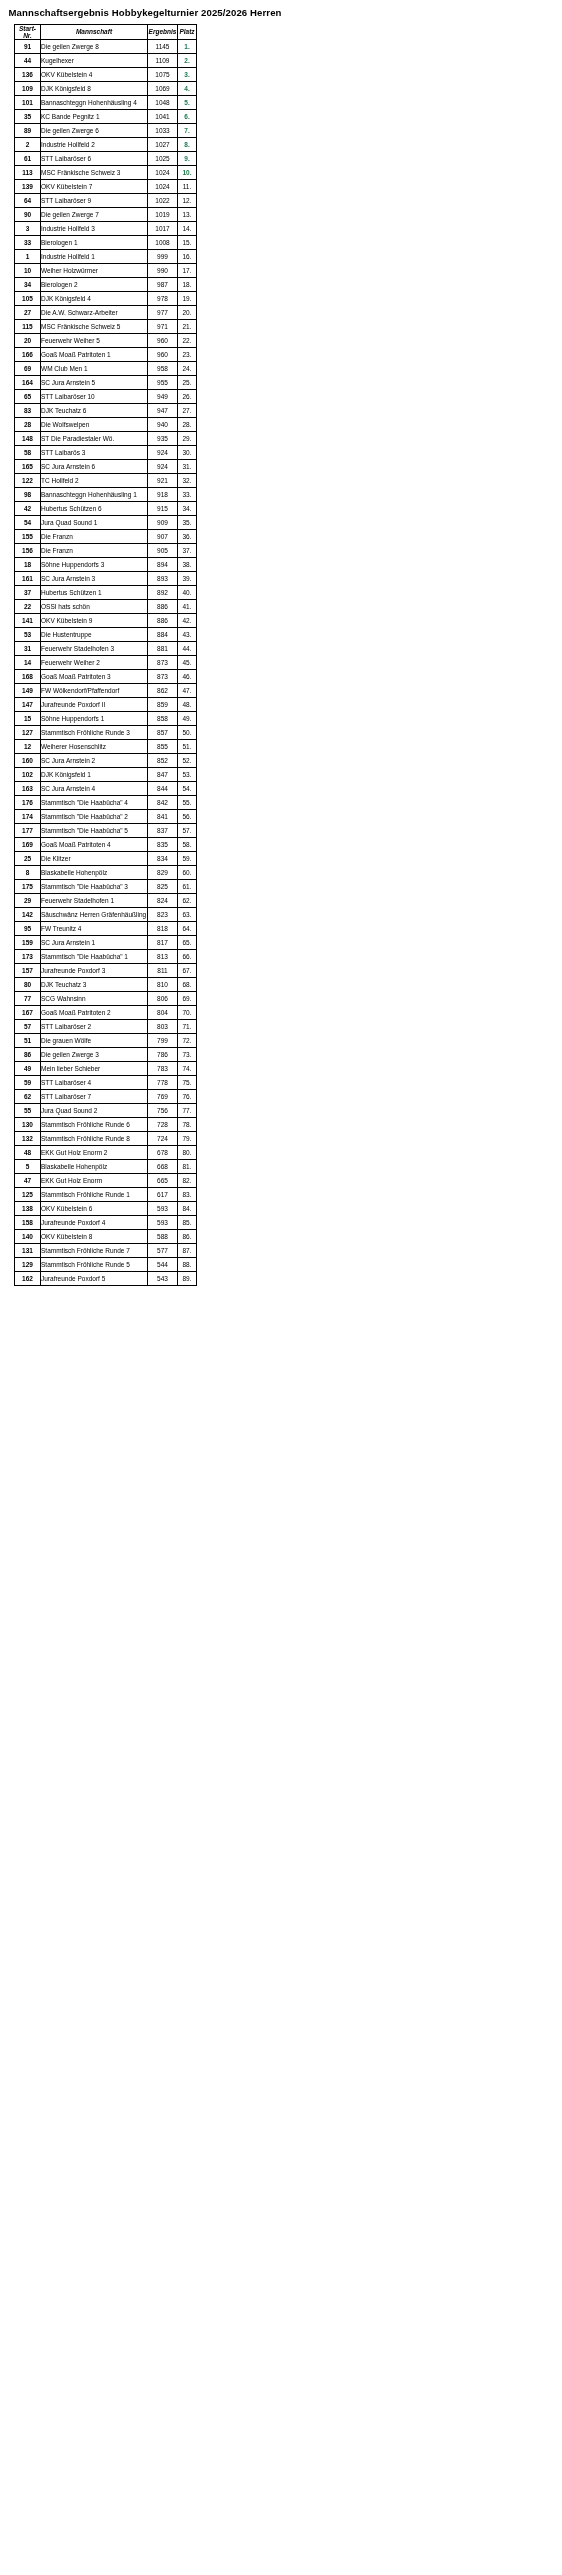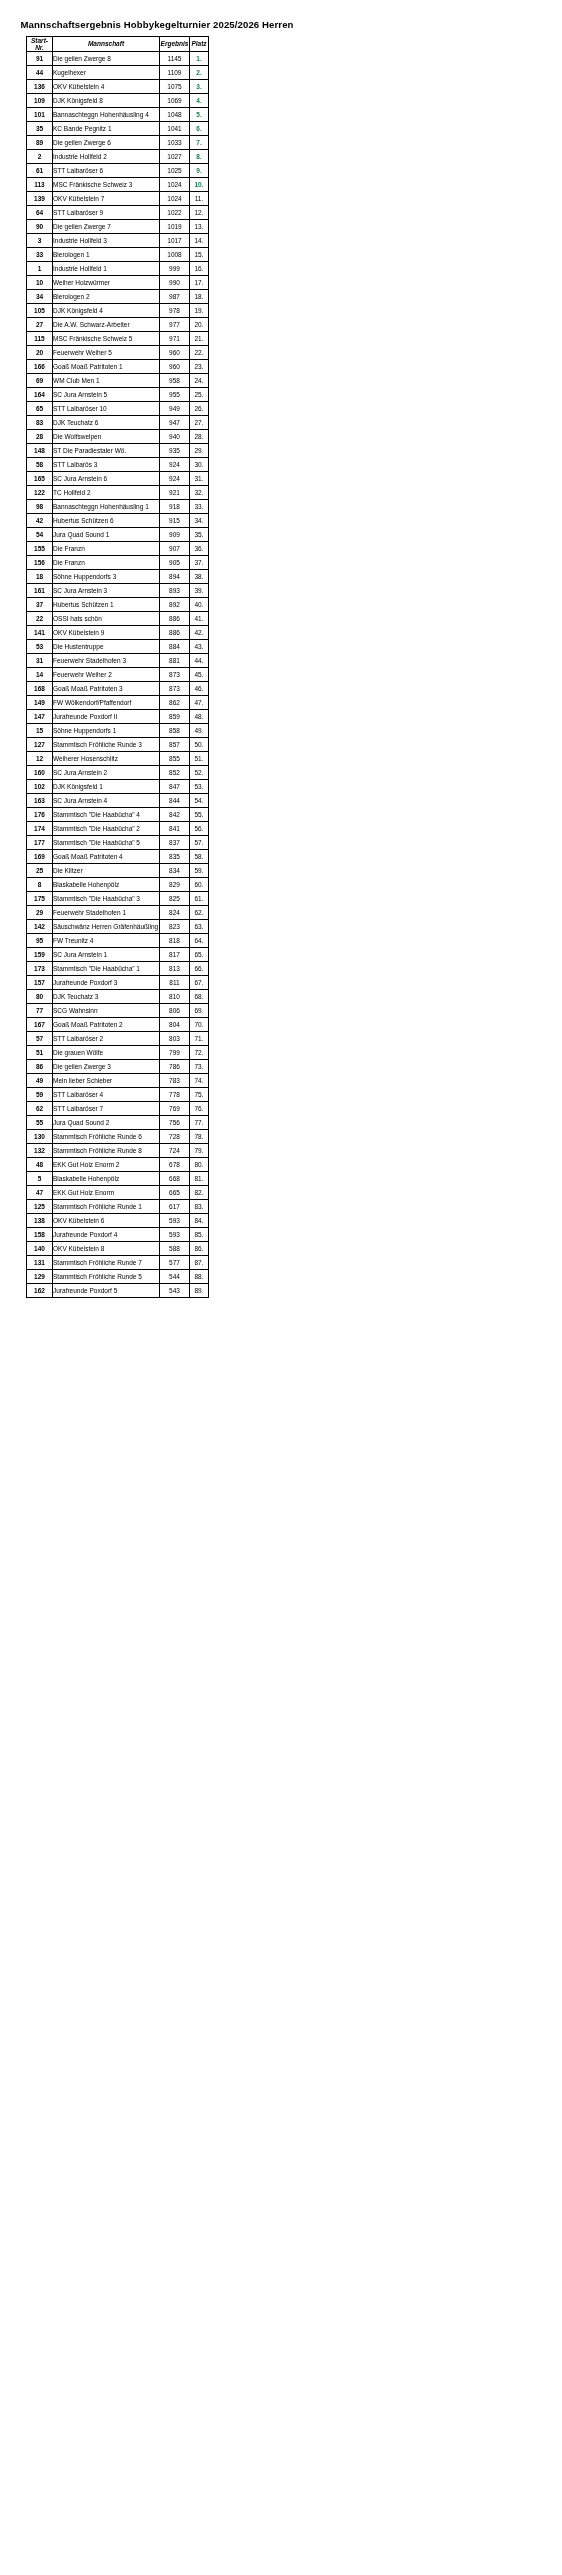--- a/index.html
+++ b/index.html
@@ -9,21 +9,21 @@
   }
   body {
     width: 562px;
     min-height: 2576px;
     font-family: "Liberation Sans", sans-serif;
     color: #000000;
   }
   .page {
     position: relative;
     width: 464px;
-    padding: 16px;
+    padding: 4px;
   }
   .doc-title {
     font-size: 9.6px;
     font-weight: bold;
     color: #000000;
     padding: 3.4px 0 0 4.5px;
     white-space: nowrap;
     overflow: hidden;
     letter-spacing: 0.1px;
   }

